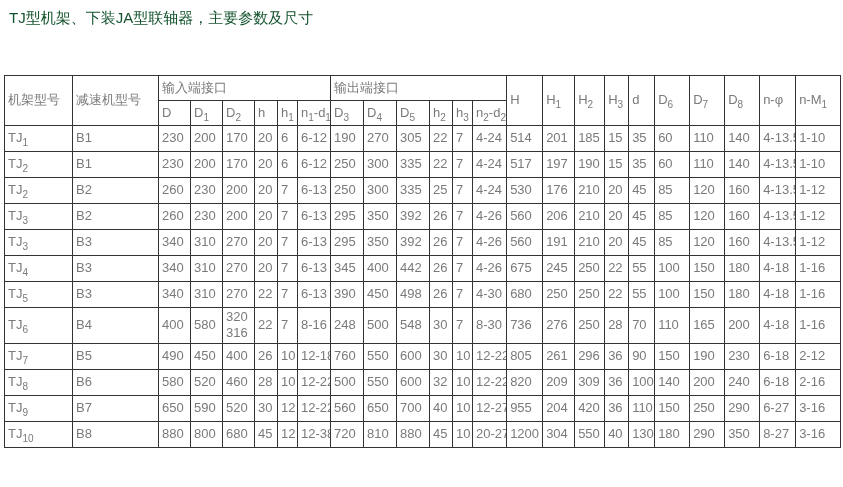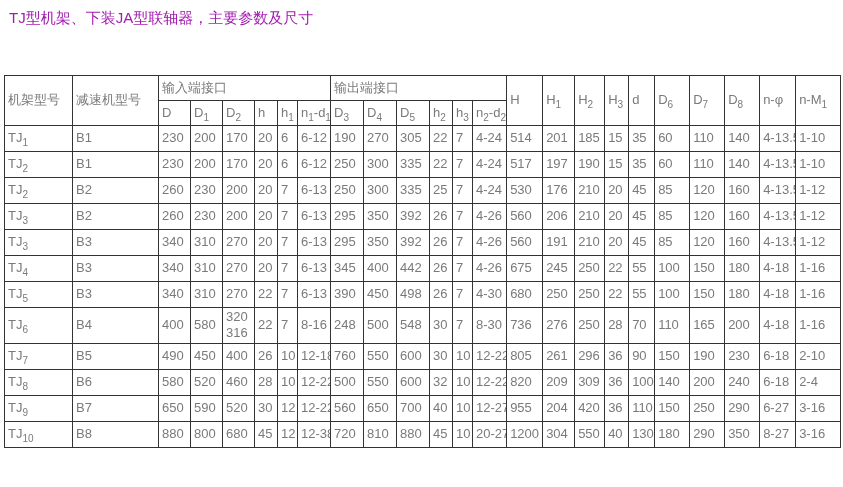--- a/index.html
+++ b/index.html
@@ -8,21 +8,21 @@
     background: #ffffff;
     font-family: "Liberation Sans", "DejaVu Sans", sans-serif;
   }
   .page {
     width: 843px;
     height: 487px;
     background: #ffffff;
     overflow: hidden;
   }
   .title {
-    color: #a21caf;
+    color: #14532d;
     font-size: 15px;
     margin: 9px 0 0 9px;
     white-space: nowrap;
   }
   table.spec {
     border-collapse: collapse;
     table-layout: fixed;
     width: 836px;
     margin: 47px 0 16px 4px;
   }
@@ -334,21 +334,21 @@
           <td>12-22</td>
           <td>805</td>
           <td>261</td>
           <td>296</td>
           <td>36</td>
           <td>90</td>
           <td>150</td>
           <td>190</td>
           <td>230</td>
           <td>6-18</td>
-          <td>2-10</td>
+          <td>2-12</td>
         </tr>
         <tr>
           <td>TJ<sub>8</sub></td>
           <td>B6</td>
           <td>580</td>
           <td>520</td>
           <td>460</td>
           <td>28</td>
           <td>10</td>
           <td>12-22</td>
@@ -360,21 +360,21 @@
           <td>12-22</td>
           <td>820</td>
           <td>209</td>
           <td>309</td>
           <td>36</td>
           <td>100</td>
           <td>140</td>
           <td>200</td>
           <td>240</td>
           <td>6-18</td>
-          <td>2-4</td>
+          <td>2-16</td>
         </tr>
         <tr>
           <td>TJ<sub>9</sub></td>
           <td>B7</td>
           <td>650</td>
           <td>590</td>
           <td>520</td>
           <td>30</td>
           <td>12</td>
           <td>12-22</td>

